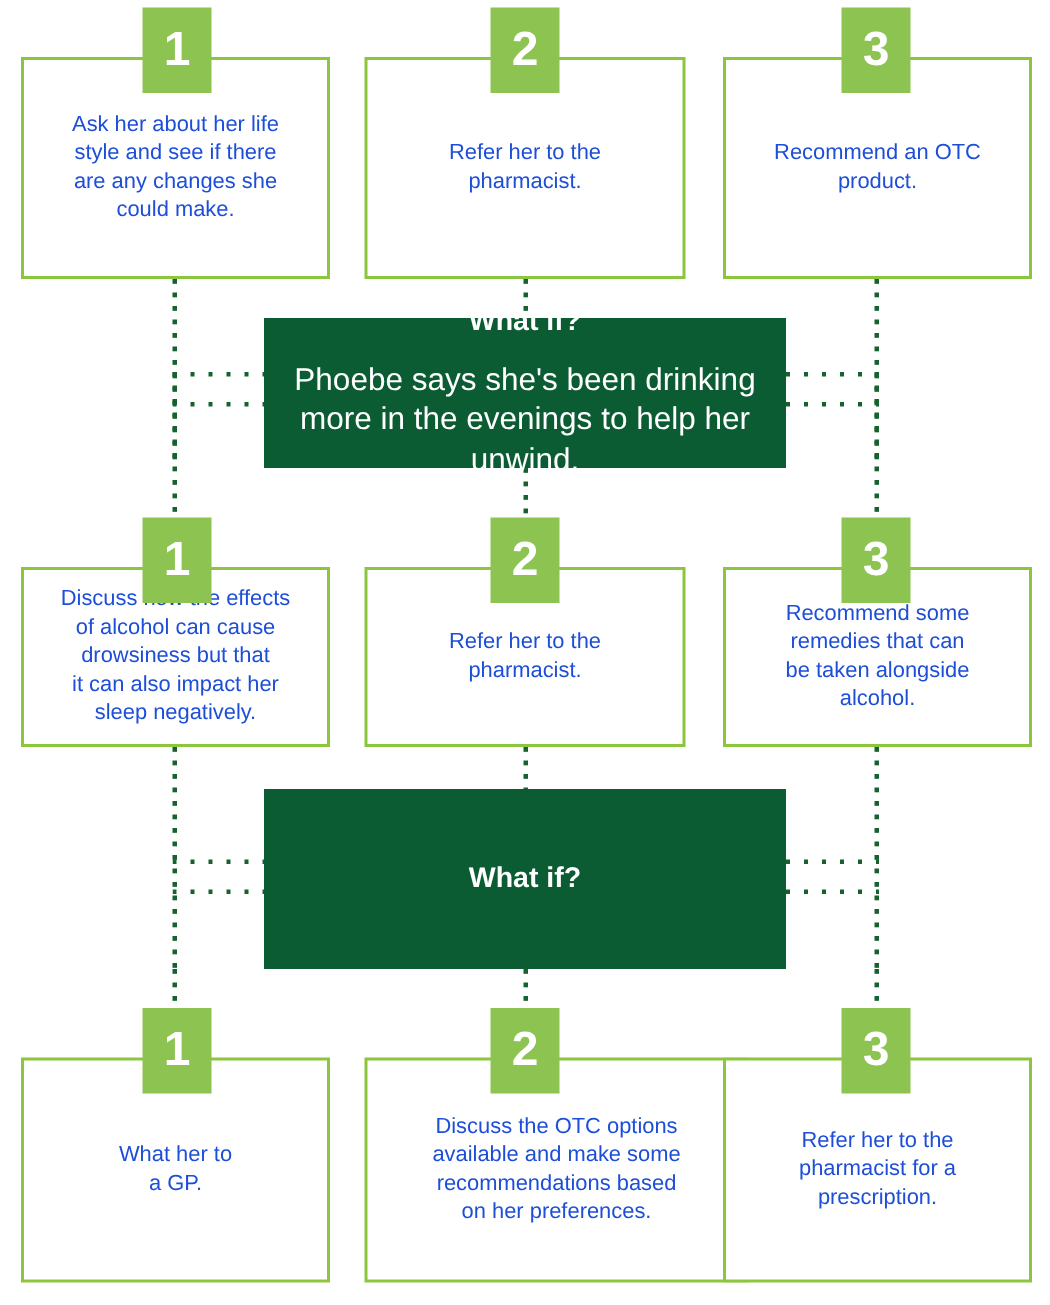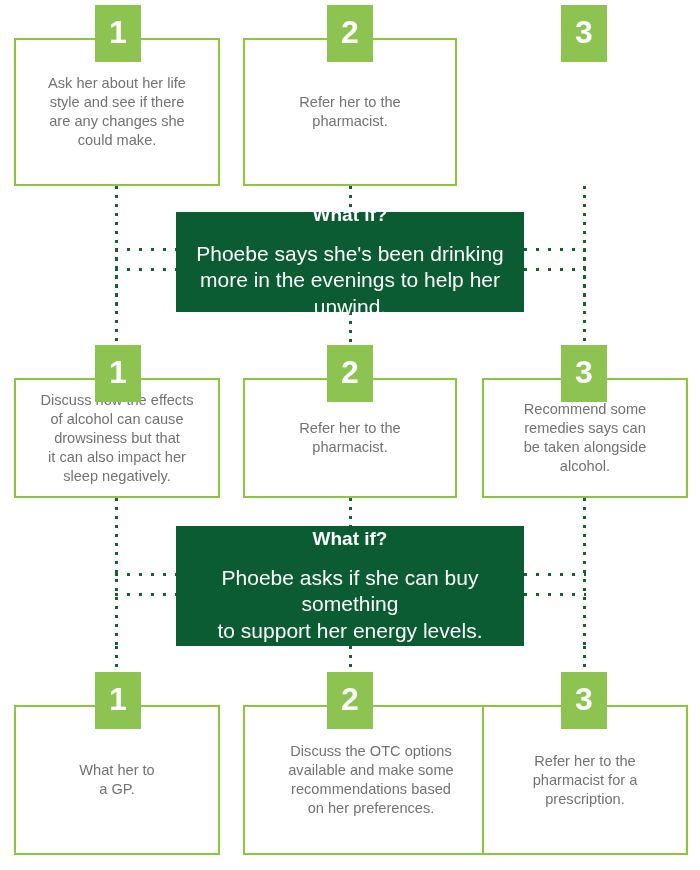--- a/index.html
+++ b/index.html
@@ -28,21 +28,21 @@
   }
   .card-text {
     position: absolute;
     left: 8px;
     right: 8px;
     top: 50%;
     transform: translateY(-50%);
     text-align: center;
     font-size: 14.6px;
     line-height: 1.30;
-    color: #737373;
+    color: #1d4ed8;
     white-space: pre-line;
   }
 
   
   .badge {
     position: absolute;
     width: 46px;
     background: #8cc351;
     color: #ffffff;
     font-size: 32px;
@@ -143,20 +143,24 @@
   </div>
 
   <div class="card" style="left:243px; top:38px; width:214px; height:148px;">
     <div class="card-text">Refer her to the
 pharmacist.</div>
   </div>
   <div class="badge" style="left:327px; top:5px; height:57px;">
     <span>2</span>
   </div>
 
+  <div class="card" style="left:482px; top:38px; width:206px; height:148px;">
+    <div class="card-text">Recommend an OTC
+product.</div>
+  </div>
   <div class="badge" style="left:561px; top:5px; height:57px;">
     <span>3</span>
   </div>
 
   <div class="whatif" style="left:176px; top:212px; width:348px; height:100px;">
     <div class="whatif-title">What if?</div>
     <div class="whatif-body">Phoebe says she's been drinking
 more in the evenings to help her
 unwind.</div>
   </div>
@@ -175,32 +179,30 @@
   <div class="card" style="left:243px; top:378px; width:214px; height:120px;">
     <div class="card-text">Refer her to the
 pharmacist.</div>
   </div>
   <div class="badge" style="left:327px; top:345px; height:57px;">
     <span>2</span>
   </div>
 
   <div class="card" style="left:482px; top:378px; width:206px; height:120px;">
     <div class="card-text">Recommend some
-remedies says can
+remedies that can
 be taken alongside
 alcohol.</div>
   </div>
   <div class="badge" style="left:561px; top:345px; height:57px;">
     <span>3</span>
   </div>
 
   <div class="whatif" style="left:176px; top:526px; width:348px; height:120px;">
     <div class="whatif-title">What if?</div>
-    <div class="whatif-body">Phoebe asks if she can buy something
-to support her energy levels.</div>
   </div>
 
   <div class="card" style="left:14px; top:705px; width:206px; height:150px;">
     <div class="card-text">What her to
 a GP.</div>
   </div>
   <div class="badge" style="left:95px; top:672px; height:57px;">
     <span>1</span>
   </div>
 

